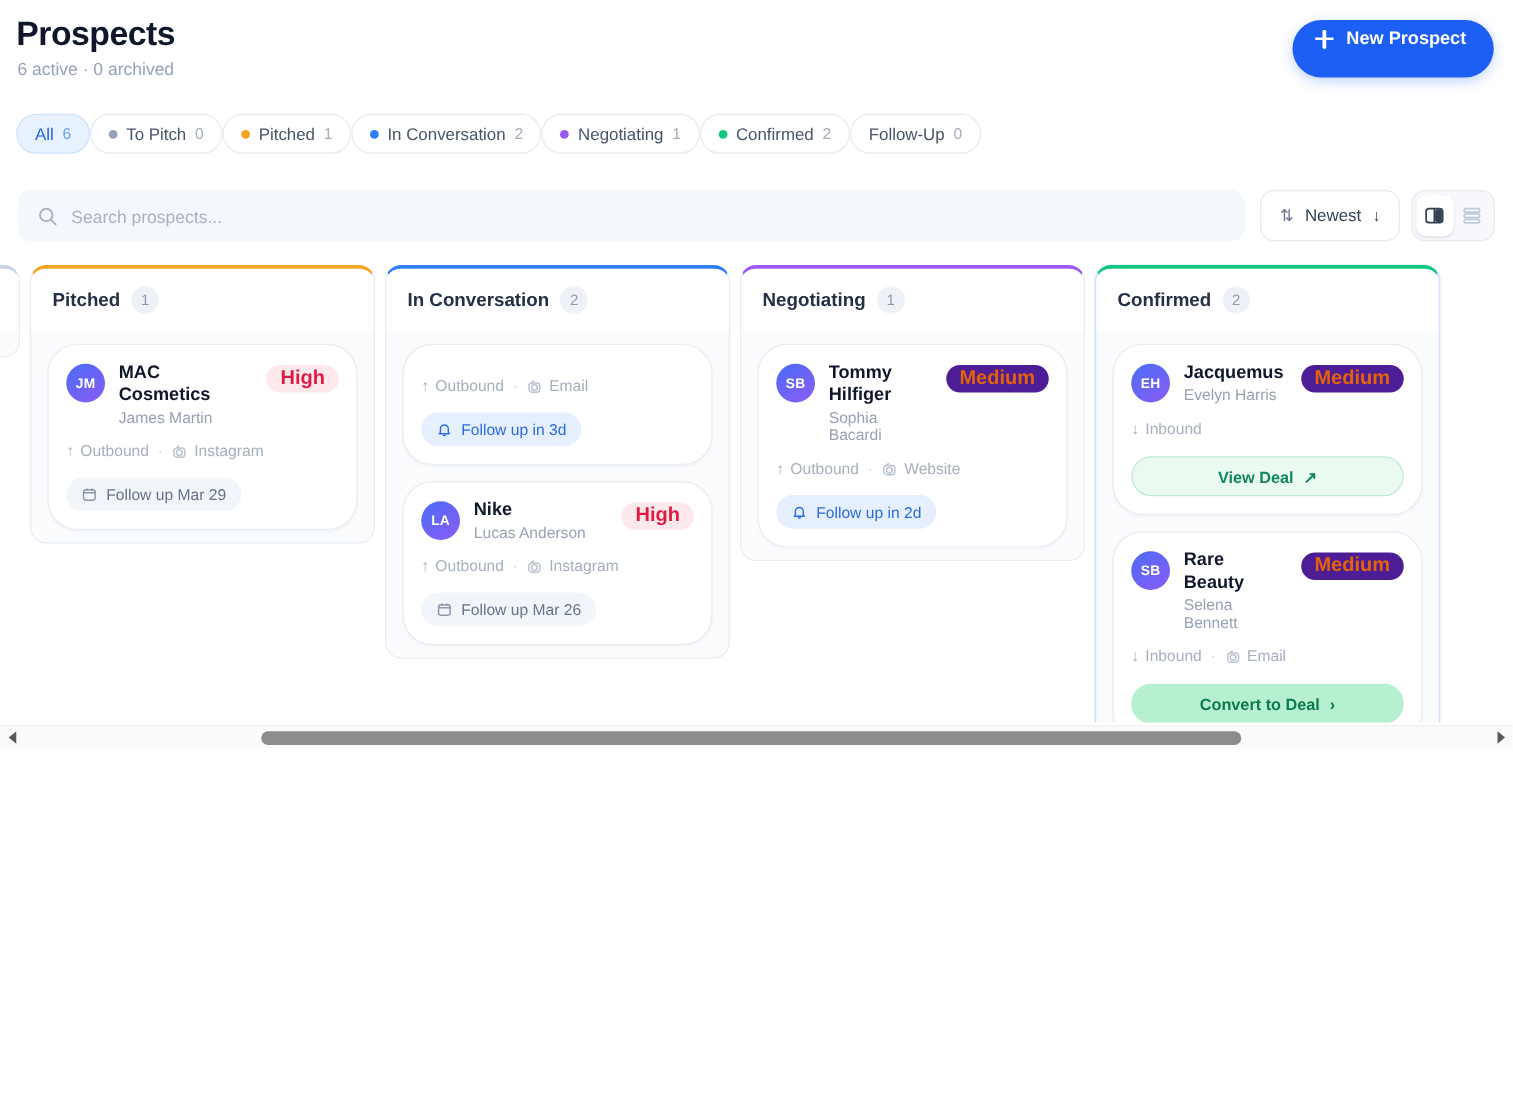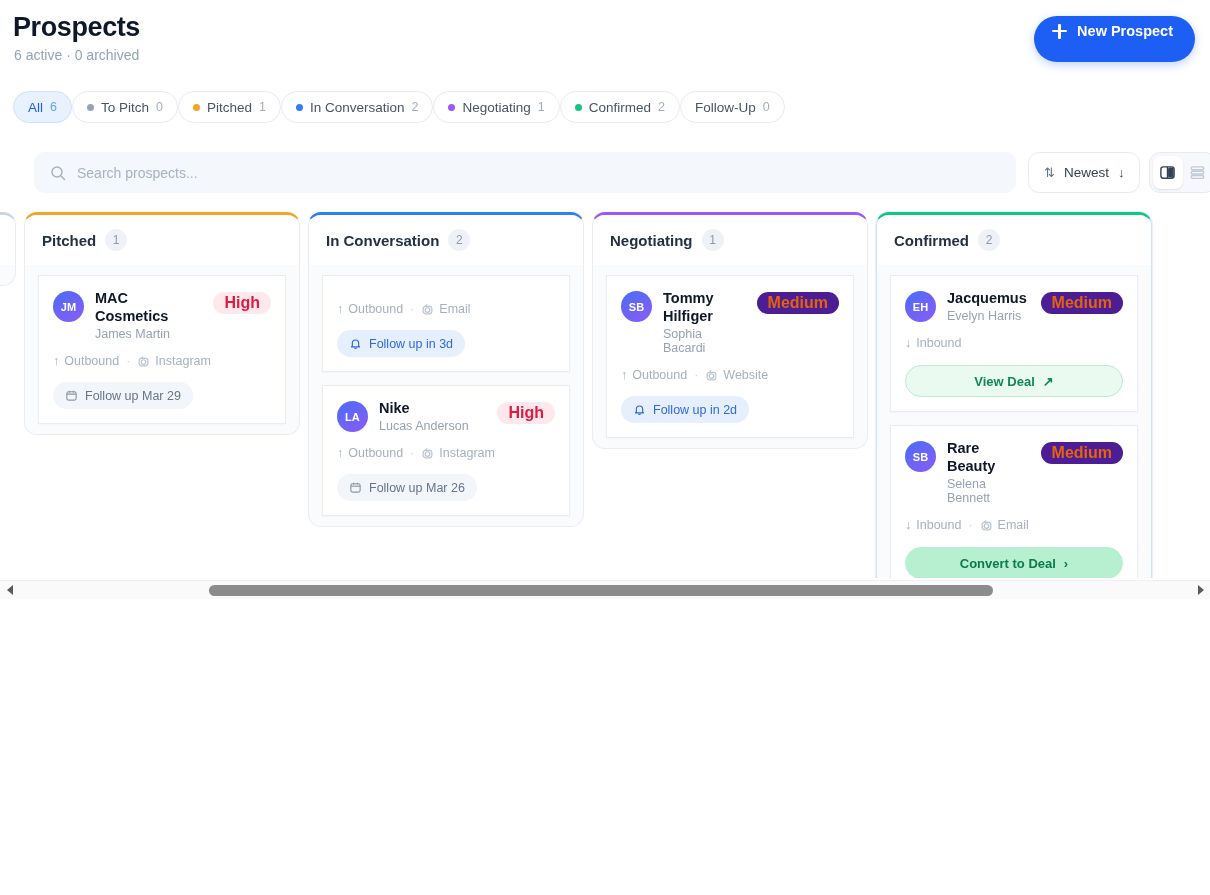--- a/index.html
+++ b/index.html
@@ -54,21 +54,21 @@
     white-space: nowrap;
   }
   .chip.active {
     background: #e8f1fe; border-color: #cfe1fd; color: #1d5ef5;
   }
   .chip .dot { width: 7px; height: 7px; border-radius: 50%; flex: none; }
   .chip .cnt { color: #a3adbd; font-size: 12.5px; font-weight: normal; }
   .chip.active .cnt { color: #6d9cf7; }
 
   
-  .toolbar { position: absolute; left: 0; top: 152px; width: 1106px; height: 42px; margin-left: 20px; }
+  .toolbar { position: absolute; left: 0; top: 152px; width: 1106px; height: 42px; }
   .search-wrap {
     position: absolute; left: 14px; top: 0; width: 982px; height: 41px;
     background: #f4f7fb; border-radius: 11px;
     display: flex; align-items: center; padding: 0 16px; gap: 11px;
   }
   .search-input {
     border: none; outline: none; background: transparent;
     font-size: 14px; color: #334155; width: 900px;
     font-family: "Liberation Sans", sans-serif;
   }
@@ -128,21 +128,21 @@
   .col-count {
     min-width: 22px; height: 22px; padding: 0 7px; border-radius: 11px;
     background: #eef1f6; color: #8e99ab; font-size: 12px;
     display: flex; align-items: center; justify-content: center;
   }
   .col-body { padding: 10px 13px 0 13px; display: flex; flex-direction: column; gap: 13px; }
 
   .card {
     background: #ffffff;
     border: 1px solid #e9edf3;
-    border-radius: 0;
+    border-radius: 24px;
     padding: 13px 14px 14px 14px;
     box-shadow: 0 1px 2px rgba(16,24,40,0.03);
     cursor: pointer;
   }
   .card-top { display: flex; align-items: flex-start; gap: 11px; }
   .avatar {
     width: 31px; height: 31px; border-radius: 50%; flex: none; margin-top: 2px;
     background: linear-gradient(145deg, #4a6cf7 0%, #8b5cf6 100%);
     color: #ffffff; font-size: 11px; font-weight: bold;
     display: flex; align-items: center; justify-content: center;

